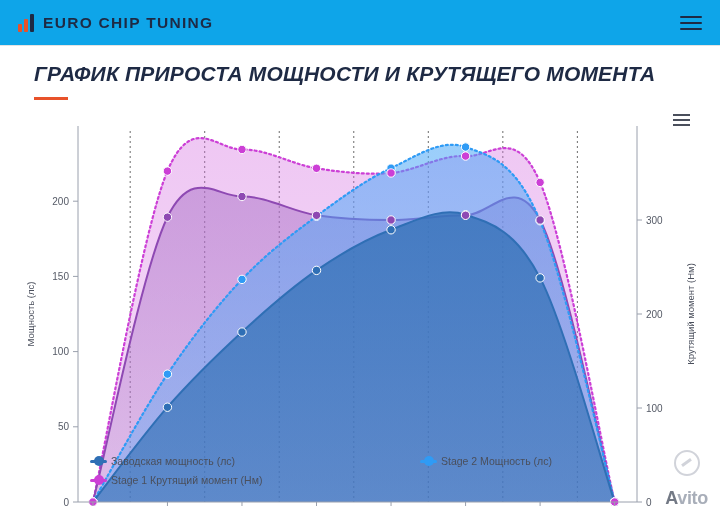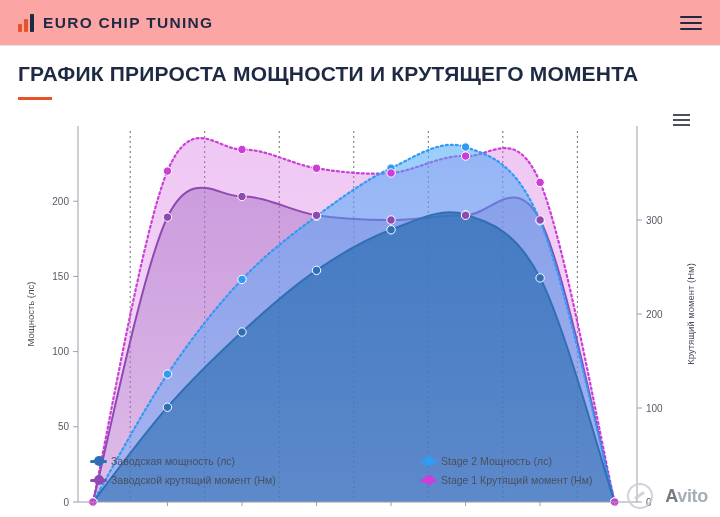--- a/index.html
+++ b/index.html
@@ -7,38 +7,38 @@
     width:720px;height:517px;background:#ffffff;
     font-family:"Liberation Sans", sans-serif;
     color:#2b2f3a;overflow:hidden;position:relative;
   }
   .page{width:720px;height:517px;position:relative;}
 
   
   .header{
     height:46px;display:flex;align-items:center;
     border-bottom:1px solid #e3e3e3;padding:0 18px;box-sizing:border-box;
-    position:relative;background:#fca5a5;
+    position:relative;background:#0ea5e9;
   }
   .logo-mark{display:flex;align-items:flex-end;gap:2px;height:18px;margin-right:9px;}
   .logo-mark i{display:block;width:4px;background:#e8522a;border-radius:1px;}
   .logo-mark i:nth-child(1){height:8px;}
   .logo-mark i:nth-child(2){height:13px;}
   .logo-mark i:nth-child(3){height:18px;background:#1e2a44;}
   .logo-text{
     font-size:15.5px;letter-spacing:1.3px;font-weight:bold;color:#1e2a44;
   }
   .burger{
     position:absolute;right:18px;top:50%;transform:translateY(-50%);
     display:flex;flex-direction:column;gap:4px;cursor:pointer;
   }
   .burger span{display:block;width:22px;height:2px;background:#1e2a44;border-radius:1px;}
 
   
-  .title-wrap{padding:16px 18px 0 18px;}
+  .title-wrap{padding:16px 18px 0 34px;font-style:italic;}
   .title{
     font-size:21px;font-weight:bold;color:#1e2a44;letter-spacing:.2px;
     line-height:1.12;
   }
   .title-rule{width:34px;height:3px;background:#e8522a;margin-top:11px;}
 
   
   .chart-area{position:relative;width:720px;height:400px;margin-top:6px;}
   .chart-menu{
     position:absolute;right:30px;top:8px;display:flex;flex-direction:column;gap:3px;cursor:pointer;
@@ -61,20 +61,21 @@
   }
   .legend-item{display:flex;align-items:center;gap:7px;font-size:10.5px;color:#4a4f5c;}
   .legend-line{width:17px;height:3px;border-radius:2px;}
   .lg{display:flex;align-items:center;}
   .lg .dot{width:10px;height:10px;border-radius:50%;margin-left:-13px;}
 
   
   .watermark{
     position:absolute;right:12px;bottom:8px;display:flex;align-items:center;gap:12px;
     opacity:.85;
+    flex-direction:column;
   }
   .wm-circle{
     width:22px;height:22px;border-radius:50%;border:2px solid #c9ccd4;position:relative;
   }
   .wm-circle::after{
     content:"";position:absolute;left:5px;top:9px;width:11px;height:3px;background:#c9ccd4;
     transform:rotate(-35deg);
   }
   .wm-text{font-size:18px;font-weight:bold;color:#9aa0ad;letter-spacing:-.3px;}
   .wm-text .b{color:#5b6270;}
@@ -228,27 +229,20 @@
     </div>
     <div class="legend-item">
       <span class="lg">
         <span class="legend-line" style="background:#2f9bf5"></span>
         <span class="dot" style="background:#2f9bf5"></span>
       </span>
       <span>Stage 2 Мощность (лс)</span>
     </div>
     <div class="legend-item">
       <span class="lg">
-        <span class="legend-line" style="background:#8e49b3"></span>
-        <span class="dot" style="background:#8e49b3"></span>
-      </span>
-      <span>Заводской крутящий момент (Нм)</span>
-    </div>
-    <div class="legend-item">
-      <span class="lg">
         <span class="legend-line" style="background:#cc3fd6"></span>
         <span class="dot" style="background:#cc3fd6"></span>
       </span>
       <span>Stage 1 Крутящий момент (Нм)</span>
     </div>
   </div>
 
   <div class="watermark">
     <div class="wm-circle"></div>
     <div class="wm-text"><span class="b">A</span><span>vito</span></div>

